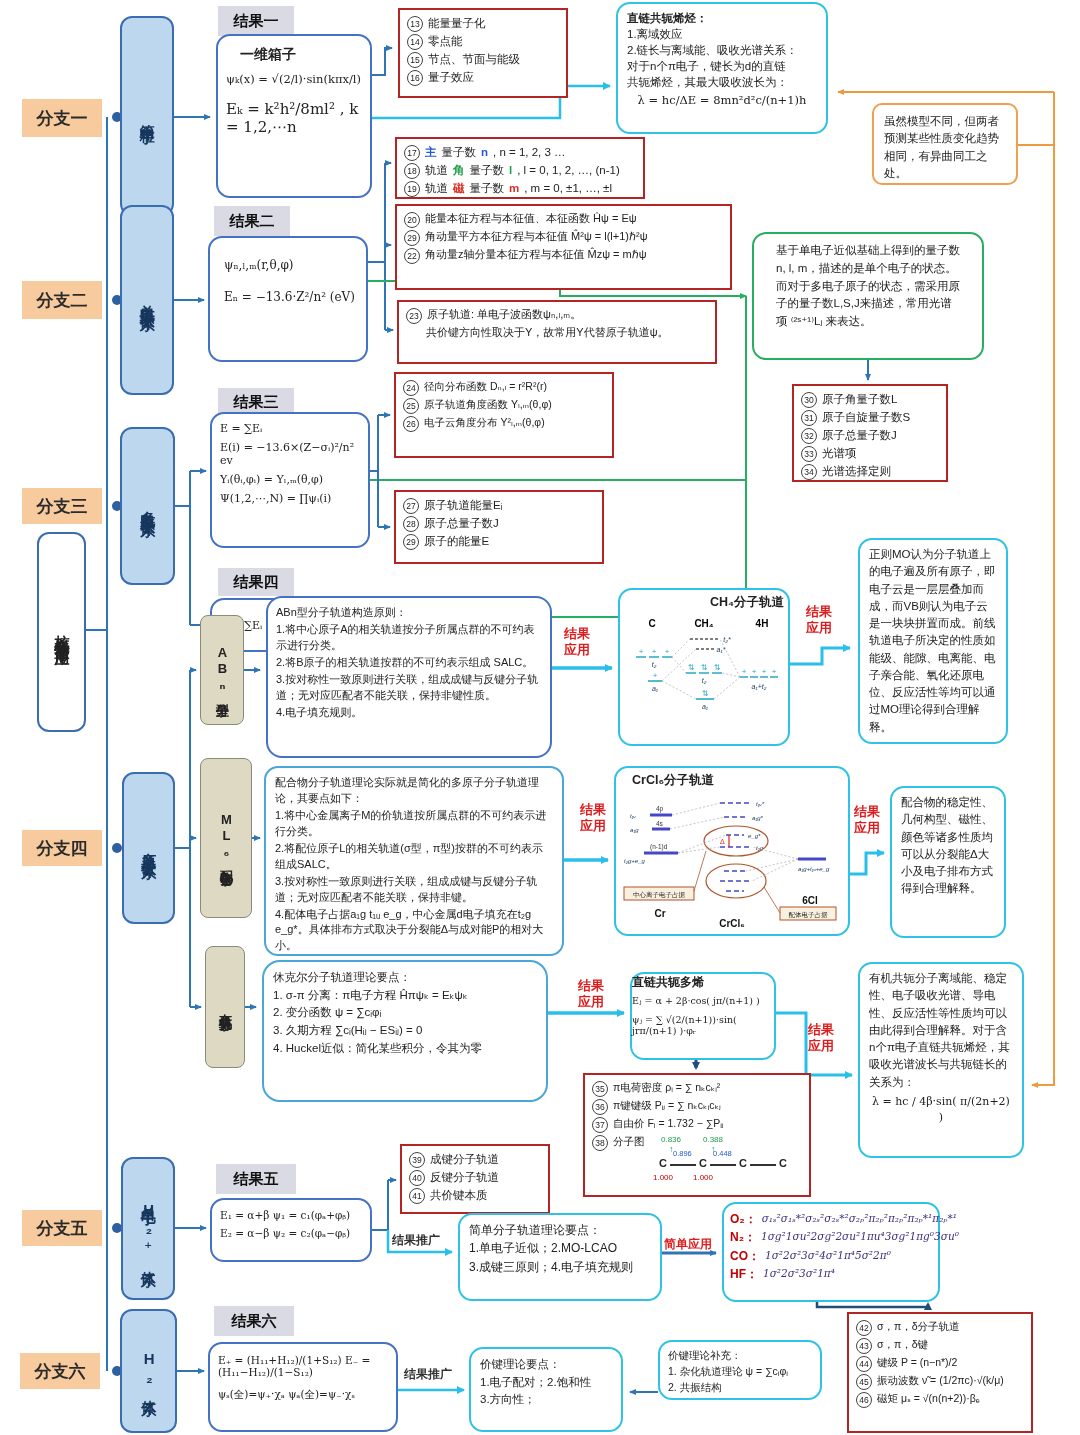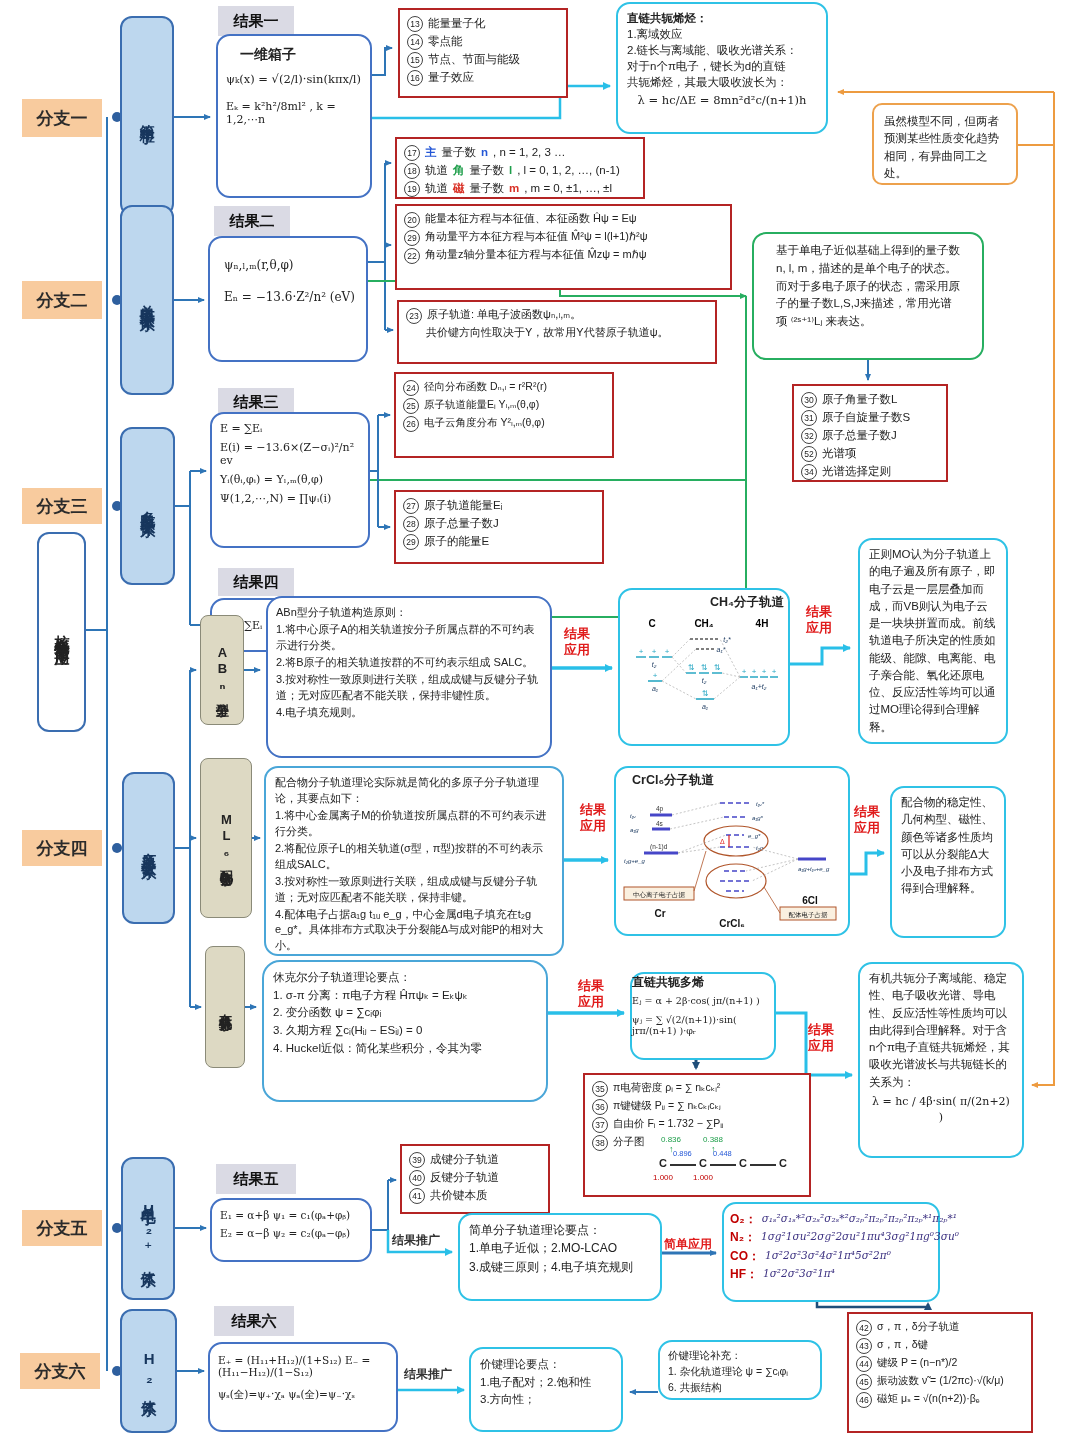--- a/index.html
+++ b/index.html
@@ -131,21 +131,21 @@
   <div class="abs node sys" style="left:120px;top:205px;width:54px;height:190px">单电子原子体系</div>
   <div class="abs node sys" style="left:120px;top:427px;width:55px;height:158px">多电子原子体系</div>
   <div class="abs node sys" style="left:122px;top:772px;width:53px;height:152px">多原子分子体系</div>
   <div class="abs node sys" style="left:121px;top:1157px;width:54px;height:143px">单电子H₂⁺体系</div>
   <div class="abs node sys" style="left:120px;top:1309px;width:57px;height:124px">H₂体系</div>
 
   <div class="abs node rlabel" style="left:218px;top:6px;width:76px;height:30px">结果一</div>
   <div class="abs node wbox" style="left:216px;top:34px;width:156px;height:164px">
     <div class="tt" style="font-size:14px;margin:4px 0 8px 14px">一维箱子</div>
     <div class="fm" style="font-size:11.5px;margin:6px 0">ψₖ(x) = √(2/l)·sin(kπx/l)</div>
-    <div class="fm" style="font-size:11px;margin:14px 0 0">Eₖ = k²h²/8ml² , k = 1,2,⋯n</div>
+    <div class="fm" style="font-size:15px;margin:14px 0 0">Eₖ = k²h²/8ml² , k = 1,2,⋯n</div>
   </div>
   <div class="abs node redbox" style="left:398px;top:8px;width:170px;height:90px">
     <div>
         <div class="li">
           <span class="circ">13</span>
           <span>能量量子化</span>
         </div>
         <div class="li">
           <span class="circ">14</span>
           <span>零点能</span>
@@ -238,39 +238,39 @@
         </div>
         <div class="li">
           <span class="circ">31</span>
           <span>原子自旋量子数S</span>
         </div>
         <div class="li">
           <span class="circ">32</span>
           <span>原子总量子数J</span>
         </div>
         <div class="li">
-          <span class="circ">52</span>
+          <span class="circ">33</span>
           <span>光谱项</span>
         </div>
         <div class="li">
           <span class="circ">34</span>
           <span>光谱选择定则</span>
         </div>
       </div>
   </div>
 
   <div class="abs node redbox" style="left:394px;top:372px;width:220px;height:86px;font-size:10.5px">
     <div>
         <div class="li">
           <span class="circ">24</span>
           <span>径向分布函数 Dₙ,ₗ = r²R²(r)</span>
         </div>
         <div class="li">
           <span class="circ">25</span>
-          <span>原子轨道能量Eᵢ Yₗ,ₘ(θ,φ)</span>
+          <span>原子轨道角度函数 Yₗ,ₘ(θ,φ)</span>
         </div>
         <div class="li">
           <span class="circ">26</span>
           <span>电子云角度分布 Y²ₗ,ₘ(θ,φ)</span>
         </div>
       </div>
   </div>
   <div class="abs node rlabel" style="left:218px;top:388px;width:76px;height:28px">结果三</div>
   <div class="abs node wbox" style="left:210px;top:412px;width:160px;height:136px">
     <div class="fm" style="font-size:11px;margin:2px 0">E = ∑Eᵢ</div>
@@ -584,21 +584,21 @@
   </div>
   <div class="abs node cyanbox" style="left:658px;top:1340px;width:164px;height:60px;font-size:10.5px;line-height:1.5;padding:5px 8px">
     <div>
         <div class="li">
           <span>价键理论补充：</span>
         </div>
         <div class="li">
           <span>1. 杂化轨道理论 ψ = ∑cᵢφᵢ</span>
         </div>
         <div class="li">
-          <span>6. 共振结构</span>
+          <span>2. 共振结构</span>
         </div>
       </div>
   </div>
   <div class="abs node redbox" style="left:847px;top:1312px;width:186px;height:121px;font-size:10.5px">
     <div>
         <div class="li">
           <span class="circ">42</span>
           <span>σ，π，δ分子轨道</span>
         </div>
         <div class="li">

